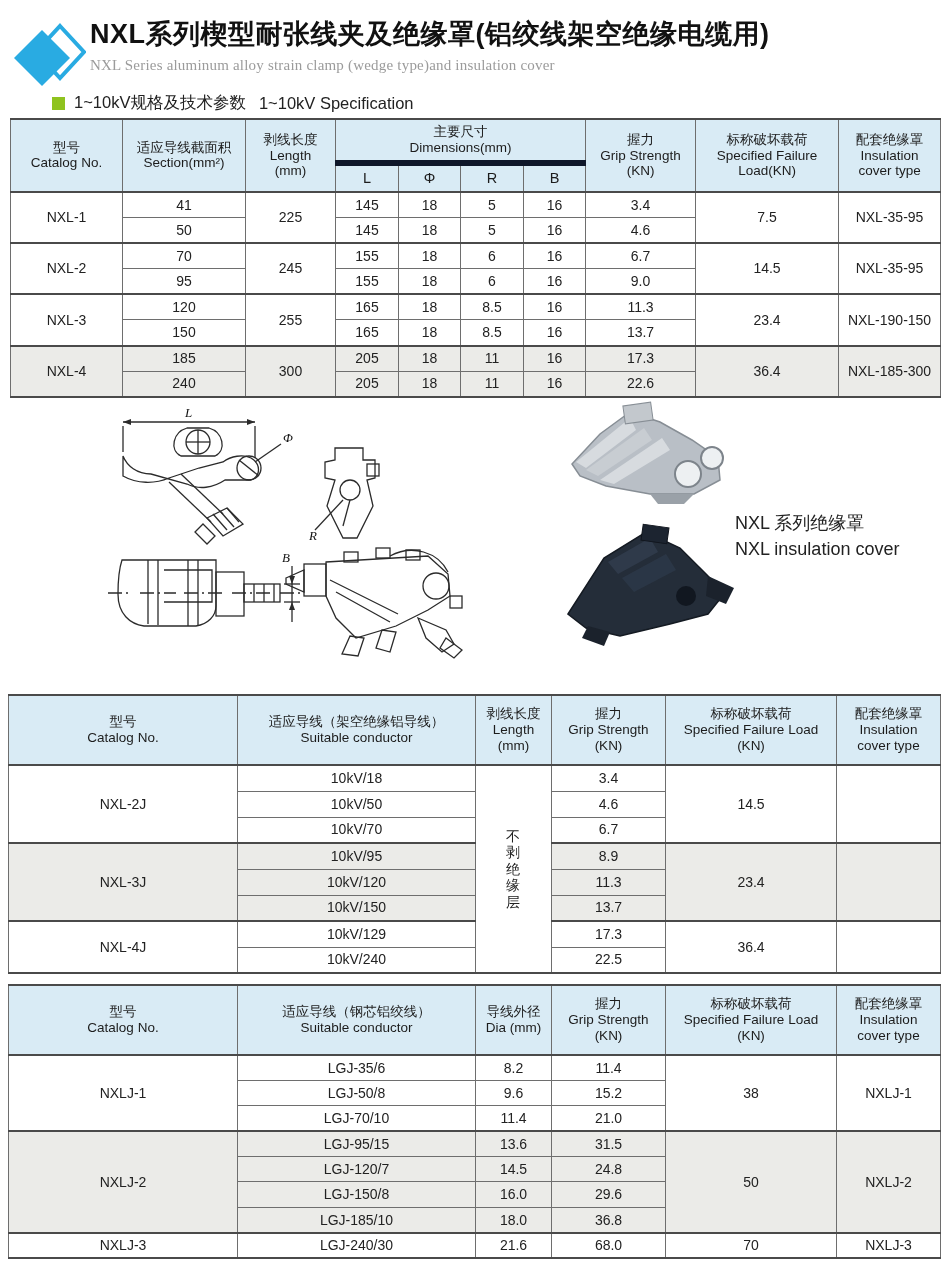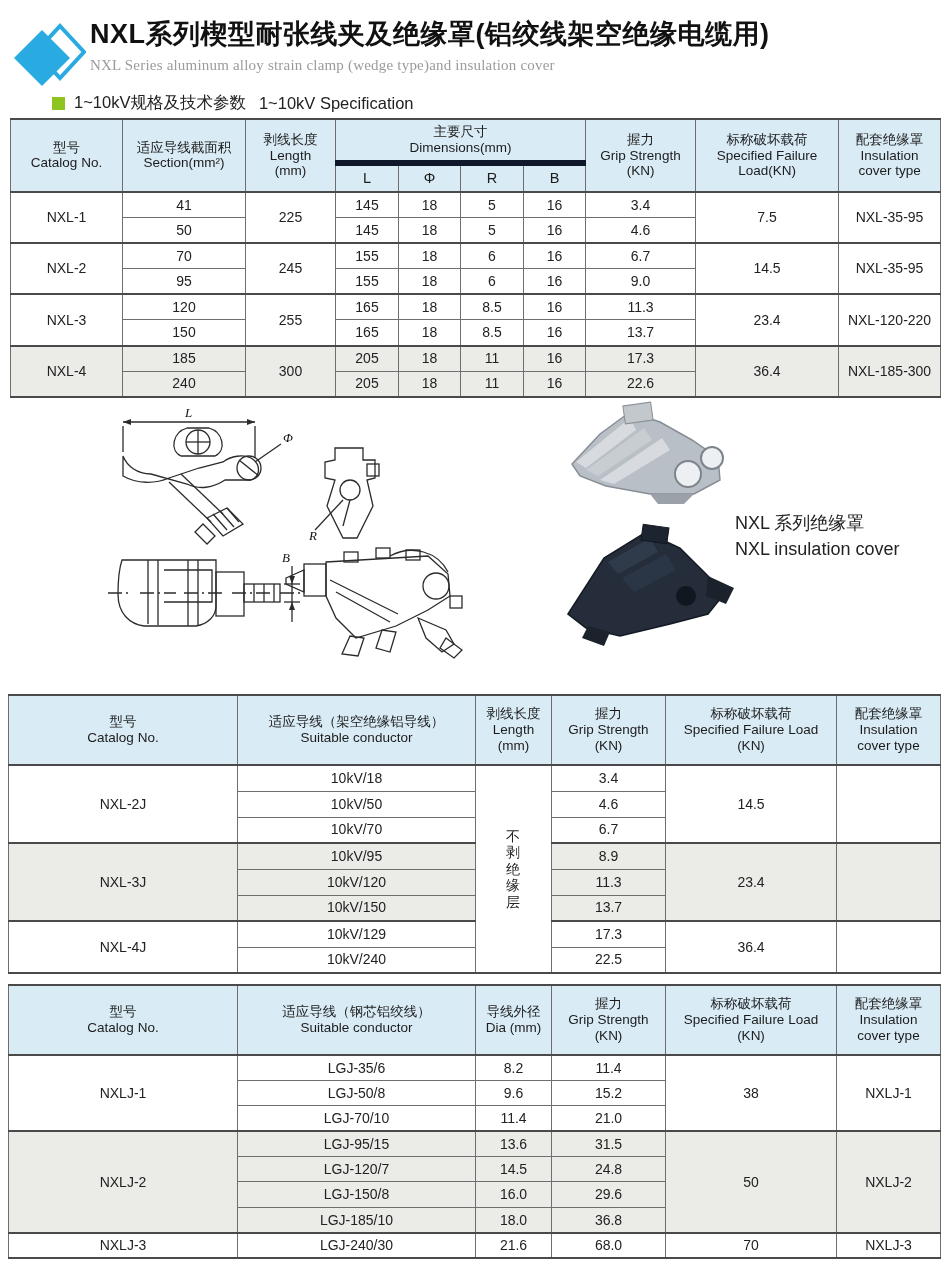--- a/index.html
+++ b/index.html
@@ -166,21 +166,21 @@
         <tr class="group-start">
           <td rowspan="2">NXL-3</td>
           <td>120</td>
           <td rowspan="2">255</td>
           <td>165</td>
           <td>18</td>
           <td>8.5</td>
           <td>16</td>
           <td>11.3</td>
           <td rowspan="2">23.4</td>
-          <td rowspan="2">NXL-120-220</td>
+          <td rowspan="2">NXL-190-150</td>
         </tr>
         <tr>
           <td>150</td>
           <td>165</td>
           <td>18</td>
           <td>8.5</td>
           <td>16</td>
           <td>13.7</td>
         </tr>
         <tr class="group-start shaded">

